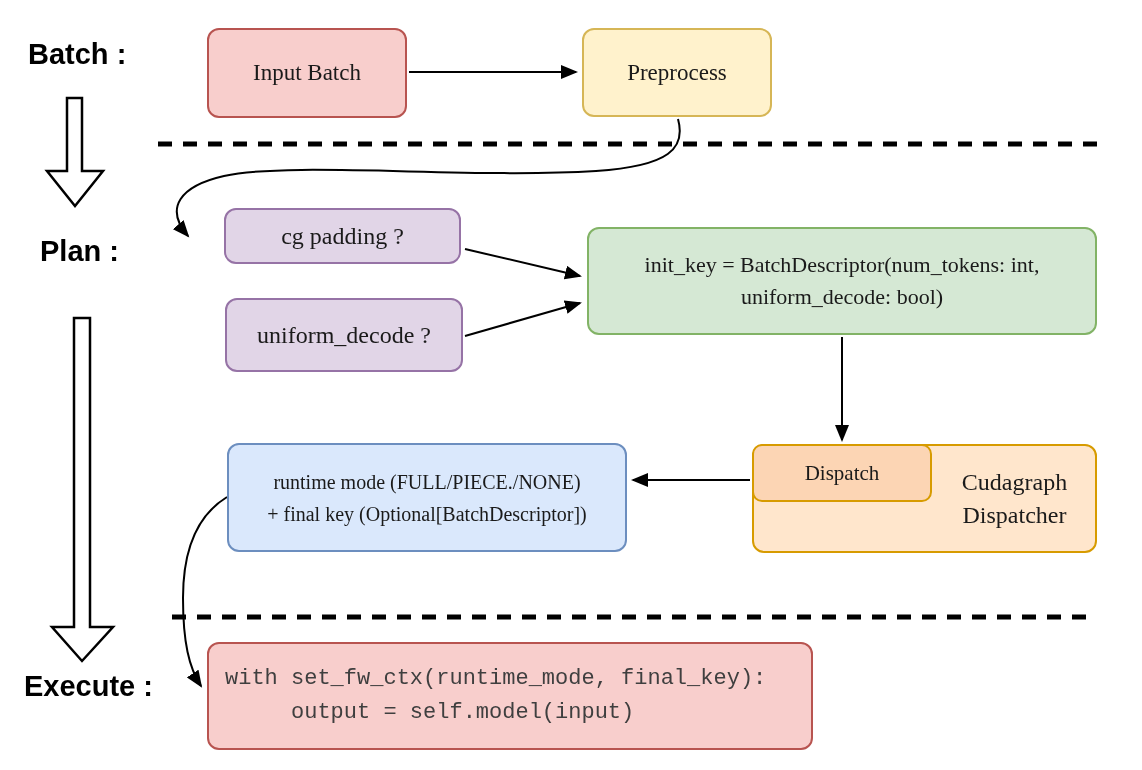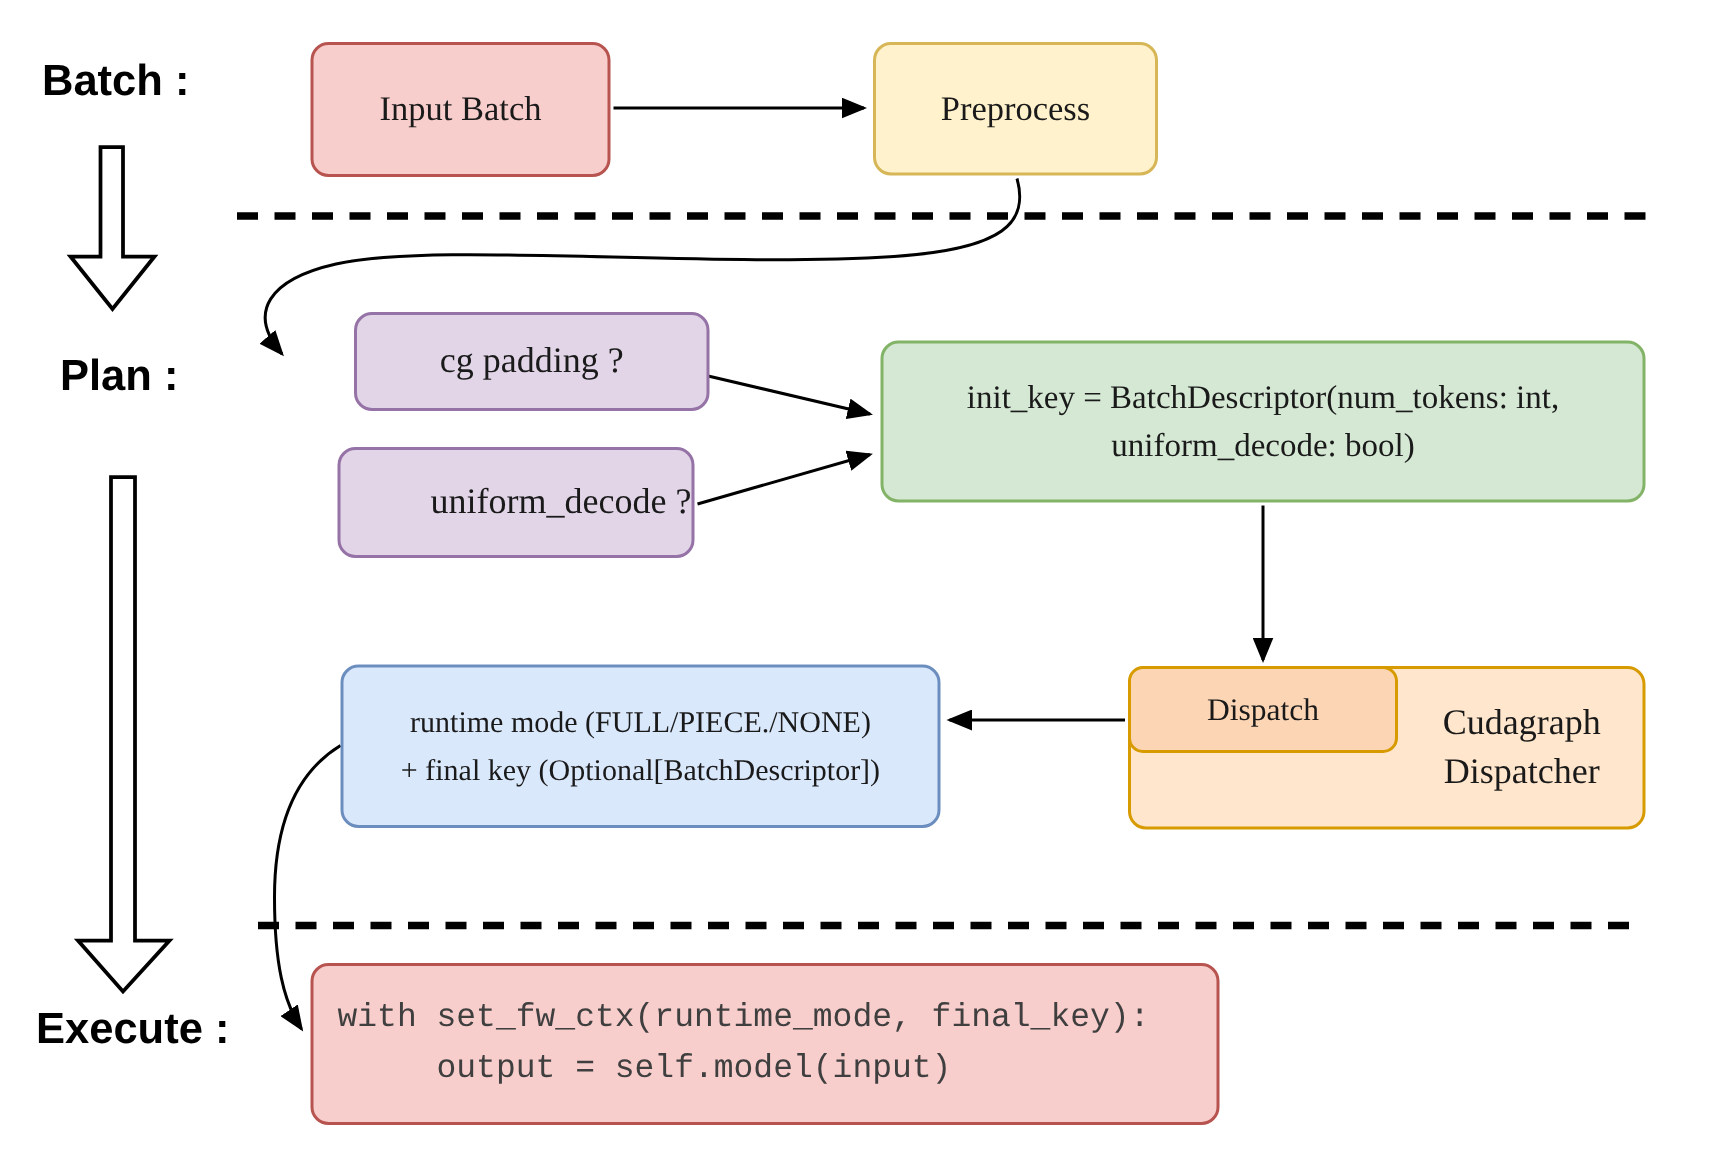--- a/index.html
+++ b/index.html
@@ -44,26 +44,26 @@
 
   #node-input-batch {
     left: 207px; top: 28px; width: 200px; height: 90px;
     background: #f8cecc; border-color: #b85450; font-size: 23px;
   }
   #node-preprocess {
     left: 582px; top: 28px; width: 190px; height: 89px;
     background: #fff2cc; border-color: #d6b656; font-size: 23px;
   }
   #node-cg-padding {
-    left: 236px; top: 208px; width: 237px; height: 66px;
+    left: 224px; top: 208px; width: 237px; height: 56px;
     background: #e1d5e7; border-color: #9673a6; font-size: 24px;
   }
   #node-uniform-decode {
     left: 225px; top: 298px; width: 238px; height: 74px;
-    background: #e1d5e7; border-color: #9673a6; font-size: 24px; align-items: flex-end;
+    background: #e1d5e7; border-color: #9673a6; font-size: 24px;
   }
   #node-init-key {
     left: 587px; top: 227px; width: 510px; height: 108px;
     background: #d5e8d4; border-color: #82b366;
     font-size: 22px; line-height: 32px;
   }
   #node-cudagraph-dispatcher {
     left: 752px; top: 444px; width: 345px; height: 109px;
     background: #ffe6cc; border-color: #d79b00;
   }

